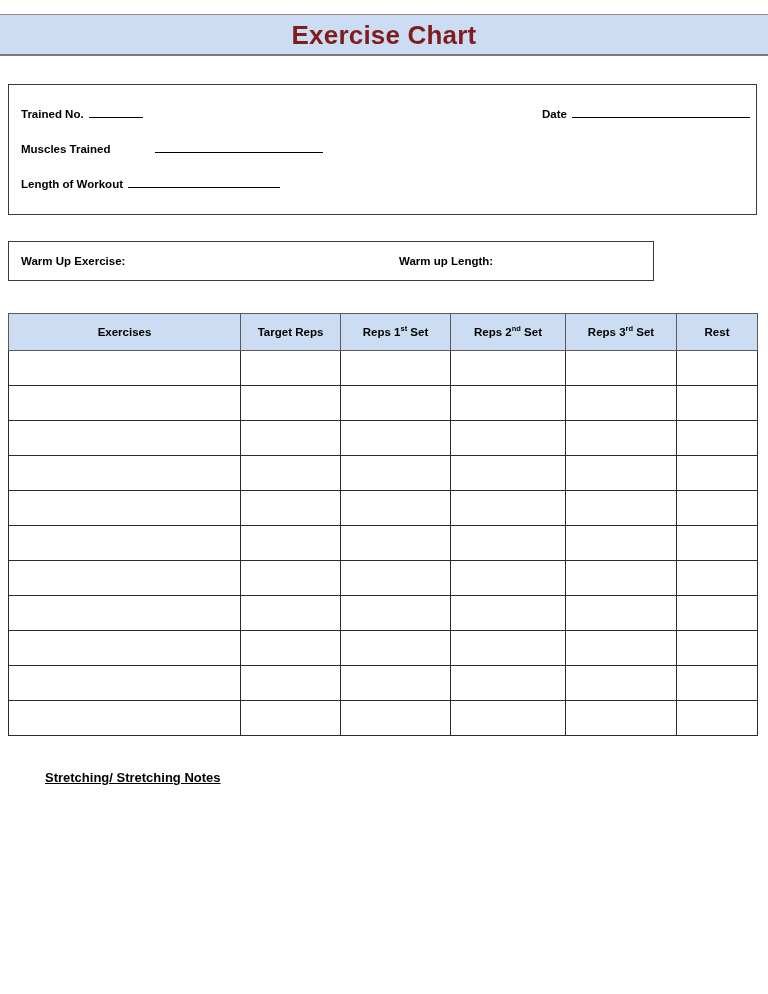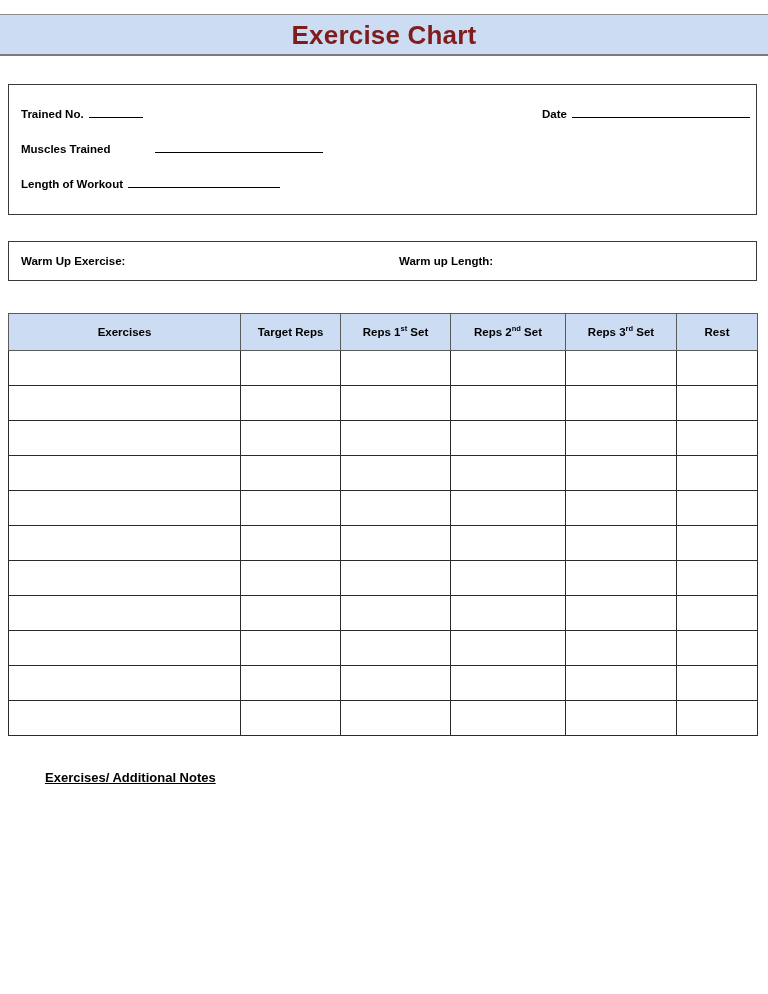--- a/index.html
+++ b/index.html
@@ -71,21 +71,21 @@
   .fl-workout { width: 54px; }
   .fl-date    { width: 178px; }
   .fl-muscles { width: 168px; }
   .fl-length  { width: 152px; }
 
   
   .warmup-box {
     position: absolute;
     left: 8px;
     top: 241px;
-    width: 749px;
+    width: 646px;
     height: 40px;
     border: 1.5px solid #3a3a3a;
     box-sizing: border-box;
   }
   .warmup-label {
     position: absolute;
     top: 13px;
     font-size: 11.5px;
     font-weight: bold;
     white-space: nowrap;
@@ -298,13 +298,13 @@
         <td></td>
         <td></td>
         <td></td>
         <td></td>
         <td></td>
         <td></td>
       </tr>
     </tbody>
 </table>
 
-<div class="notes-heading">Exercises/ Additional Notes</div>
+<div class="notes-heading">Stretching/ Stretching Notes</div>
 
 </body></html>

